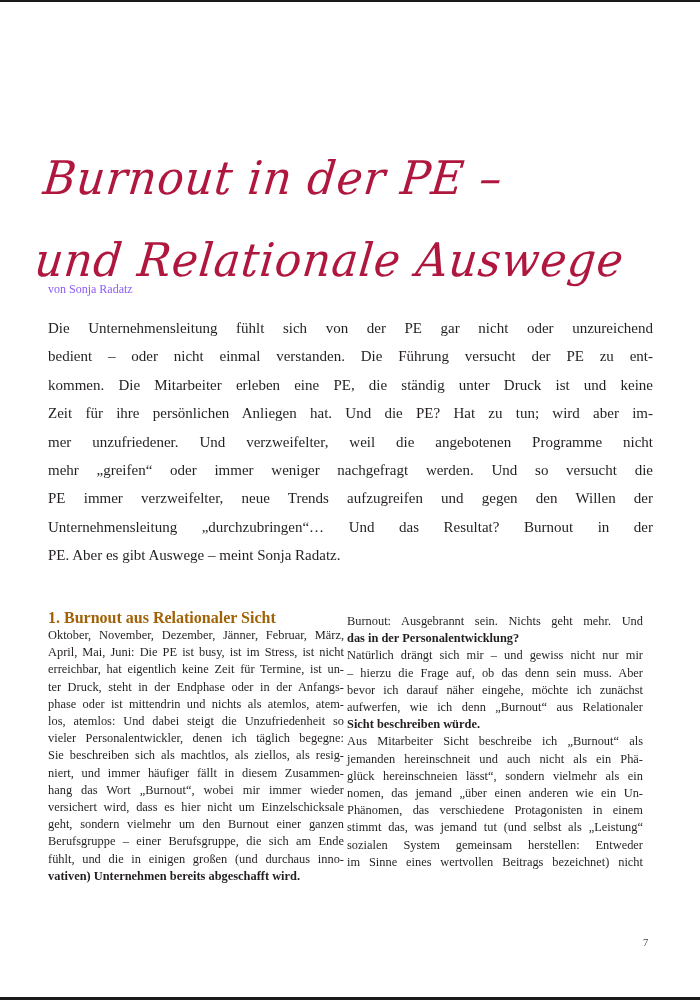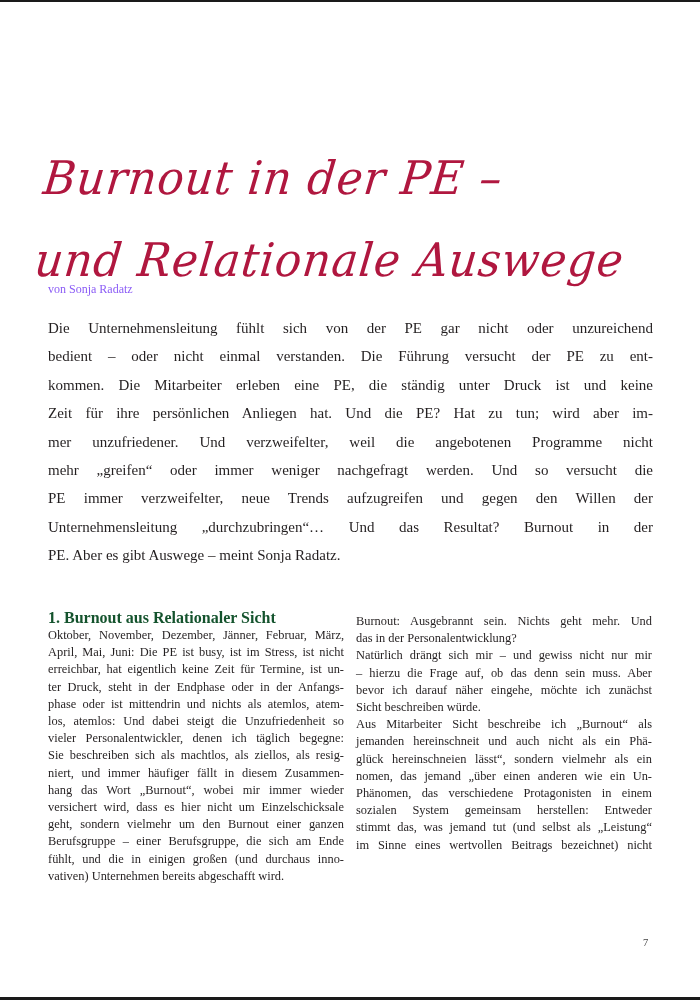--- a/index.html
+++ b/index.html
@@ -32,25 +32,25 @@
     text-align: justify;
   }
   .lead .ln { display:block; text-align:justify; text-align-last:justify; white-space:nowrap; }
   .lead .ln.last { text-align-last:left; }
 
   .col {
     position:absolute; top:612px; width:296px;
     font-size:12.4px; line-height:17.2px; color:#231f20;
   }
   .col.left { left:48px; }
-  .col.right { left:356px; top:613px; }
+  .col.right { left:347px; top:613px; }
   .col .ln { display:block; white-space:nowrap; text-align:justify; text-align-last:justify; }
-  .col .ln.end { text-align-last:left; }
+  .col .ln.end { text-align-last:left;font-weight:bold; }
   .col-heading {
-    display:block; color:#14532d; font-weight:bold;
+    display:block; color:#a16207; font-weight:bold;
     font-size:16px; line-height:17px; margin-bottom:1px; margin-top:-3px;
   }
 
   .page-number {
     position:absolute; left:643px; top:937px; font-size:10.5px; color:#444;
   }
 </style>
 </head>
 <body>
 
@@ -93,26 +93,27 @@
   <span class="ln">fühlt, und die in einigen großen (und durchaus inno-</span>
   <span class="ln end">vativen) Unternehmen bereits abgeschafft wird.</span>
 </div>
 
 <div class="col right">
   <span class="ln">Burnout: Ausgebrannt sein. Nichts geht mehr. Und</span>
   <span class="ln end">das in der Personalentwicklung?</span>
   <span class="ln">Natürlich drängt sich mir – und gewiss nicht nur mir</span>
   <span class="ln">– hierzu die Frage auf, ob das denn sein muss. Aber</span>
   <span class="ln">bevor ich darauf näher eingehe, möchte ich zunächst</span>
+  <span class="ln">aufwerfen, wie ich denn „Burnout“ aus Relationaler</span>
   <span class="ln end">Sicht beschreiben würde.</span>
   <span class="ln">Aus Mitarbeiter Sicht beschreibe ich „Burnout“ als</span>
   <span class="ln">jemanden hereinschneit und auch nicht als ein Phä-</span>
   <span class="ln">glück hereinschneien lässt“, sondern vielmehr als ein</span>
   <span class="ln">nomen, das jemand „über einen anderen wie ein Un-</span>
   <span class="ln">Phänomen, das verschiedene Protagonisten in einem</span>
+  <span class="ln">stimmt das, was jemand tut (und selbst als „Leistung“</span>
   <span class="ln">sozialen System gemeinsam herstellen: Entweder</span>
-  <span class="ln">stimmt das, was jemand tut (und selbst als „Leistung“</span>
   <span class="ln">im Sinne eines wertvollen Beitrags bezeichnet) nicht</span>
 </div>
 
 <div class="page-number">7</div>
 
 <div class="edge-bottom"></div>
 
 </body></html>

